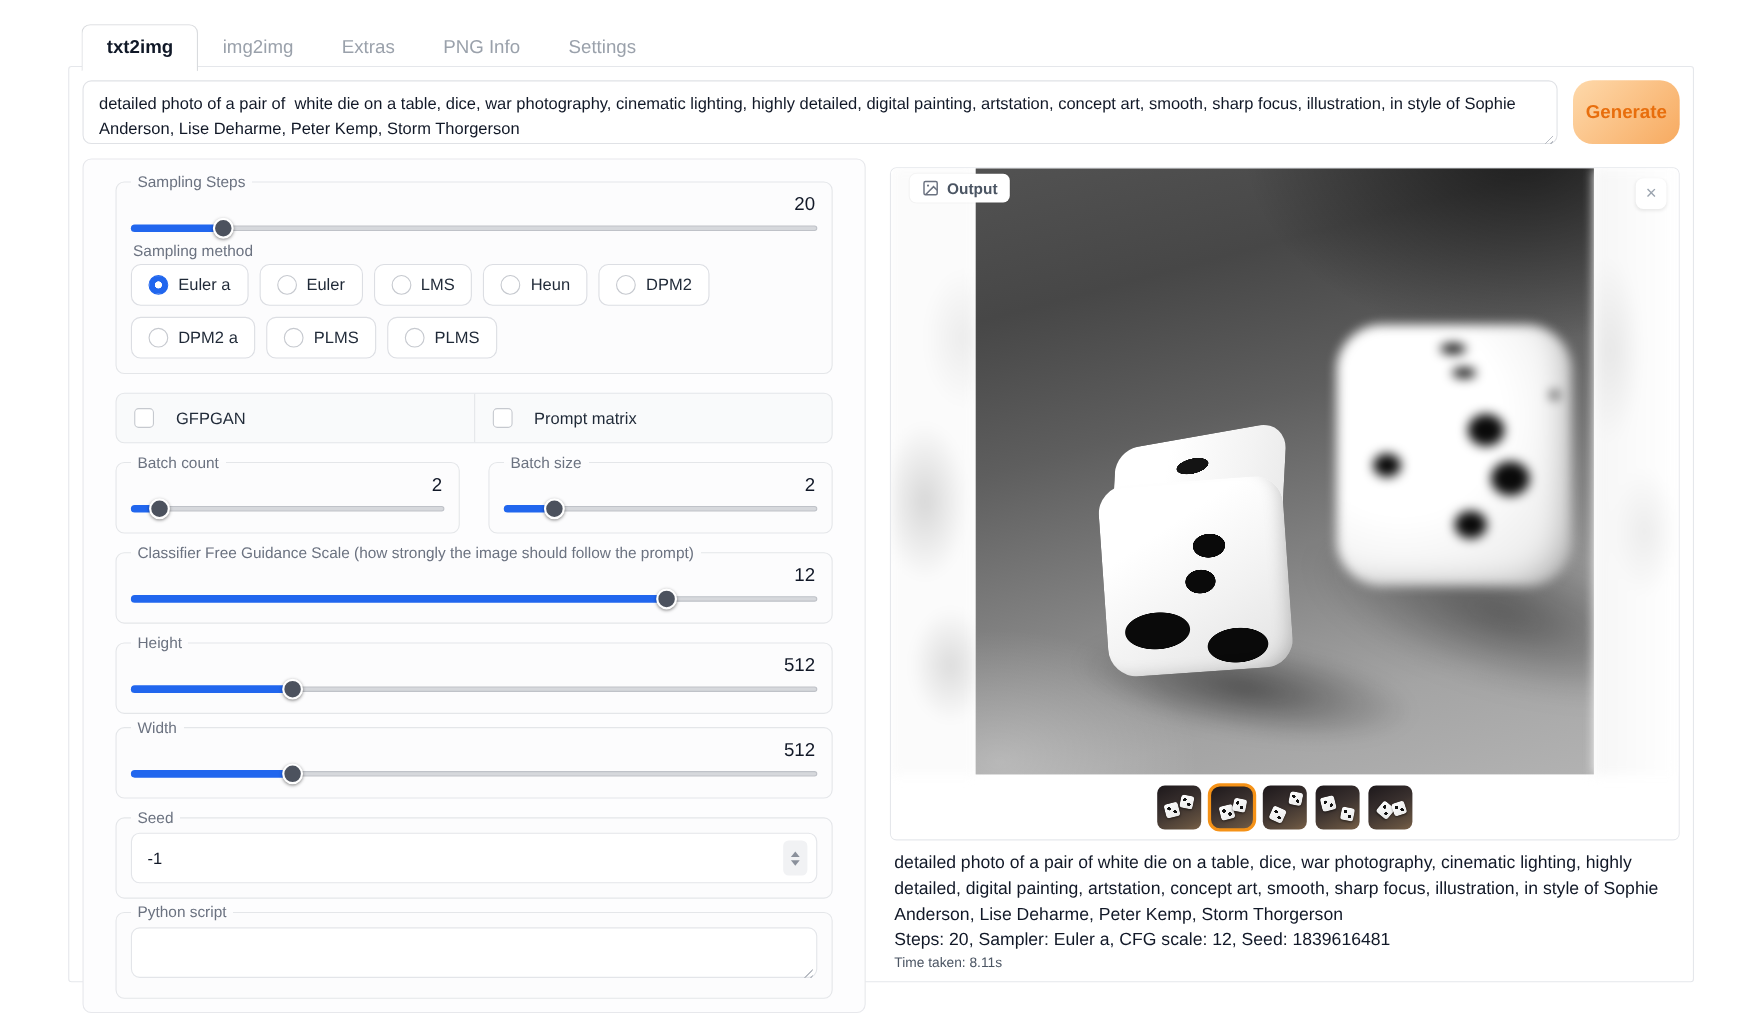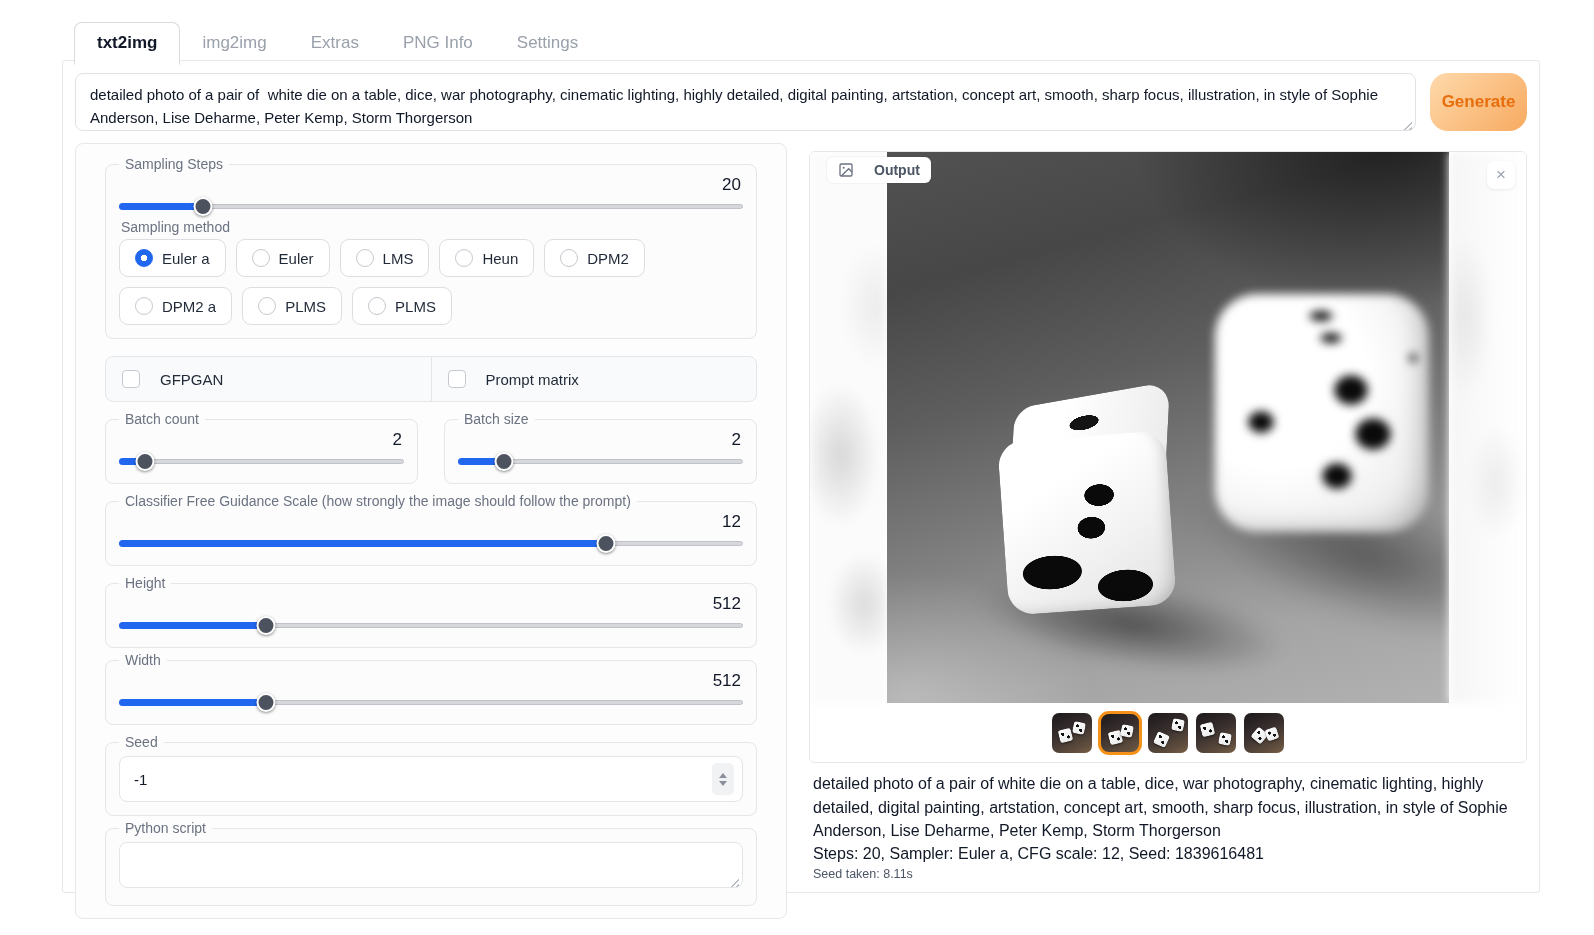--- a/index.html
+++ b/index.html
@@ -127,21 +127,21 @@
       background:
         radial-gradient(12px 5px at 106px 22px, #111 95%, transparent 100%),
         radial-gradient(11px 5px at 116px 44px, #111 95%, transparent 100%),
         radial-gradient(13px 11px at 46px 128px, #0a0a0a 95%, transparent 100%),
         radial-gradient(17px 15px at 136px 96px, #0a0a0a 95%, transparent 100%),
         radial-gradient(18px 16px at 158px 140px, #0a0a0a 95%, transparent 100%),
         radial-gradient(15px 13px at 122px 182px, #0a0a0a 95%, transparent 100%),
         radial-gradient(4px 4px at 198px 64px, #222 95%, transparent 100%),
         radial-gradient(circle at 28% 35%, #ffffff 42%, #f0f0f0 72%, #dedede 100%); }
 
-  .output-chip { position:absolute; top:5px; left:17px; display:flex; align-items:center; gap:20px;
+  .output-chip { position:absolute; top:5px; left:17px; display:flex; align-items:center; gap:7px;
                  background:#fff; border-radius:6px; padding:5px 11px; box-shadow:0 0 0 1px rgba(0,0,0,.03);
                  font-size:14px; font-weight:600; color:#4b5563; }
   .close-btn { position:absolute; top:9px; right:11px; width:28px; height:28px; border-radius:7px;
                background:#fff; border:none; color:#9aa3ae; font-size:17px; line-height:26px;
                cursor:pointer; box-shadow:0 1px 3px rgba(0,0,0,.08); }
 
   .thumbstrip { height:59px; background:#fff; display:flex; justify-content:center;
                 align-items:center; gap:8px; }
   .thumb { position:relative; width:40px; height:40px; border-radius:7px; overflow:hidden; cursor:pointer;
            background:linear-gradient(155deg,#1d181b 0%,#39302e 45%,#62503f 85%,#7a6148 100%); }
@@ -365,19 +365,19 @@
             <div class="thumb">
               <div class="md a" style="transform:rotate(40deg); left:9px;"></div>
               <div class="md b" style="transform:rotate(-18deg); top:15px; left:22px;"></div>
             </div>
           </div>
         </div>
 
         <div class="out-info">
           <div class="out-prompt">detailed photo of a pair of white die on a table, dice, war photography, cinematic lighting, highly detailed, digital painting, artstation, concept art, smooth, sharp focus, illustration, in style of Sophie Anderson, Lise Deharme, Peter Kemp, Storm Thorgerson</div>
           <div class="out-params">Steps: 20, Sampler: Euler a, CFG scale: 12, Seed: 1839616481</div>
-          <div class="out-time">Seed taken: 8.11s</div>
+          <div class="out-time">Time taken: 8.11s</div>
         </div>
       </div>
 
     </div>
   </div>
 </div>
 
 </body></html>

